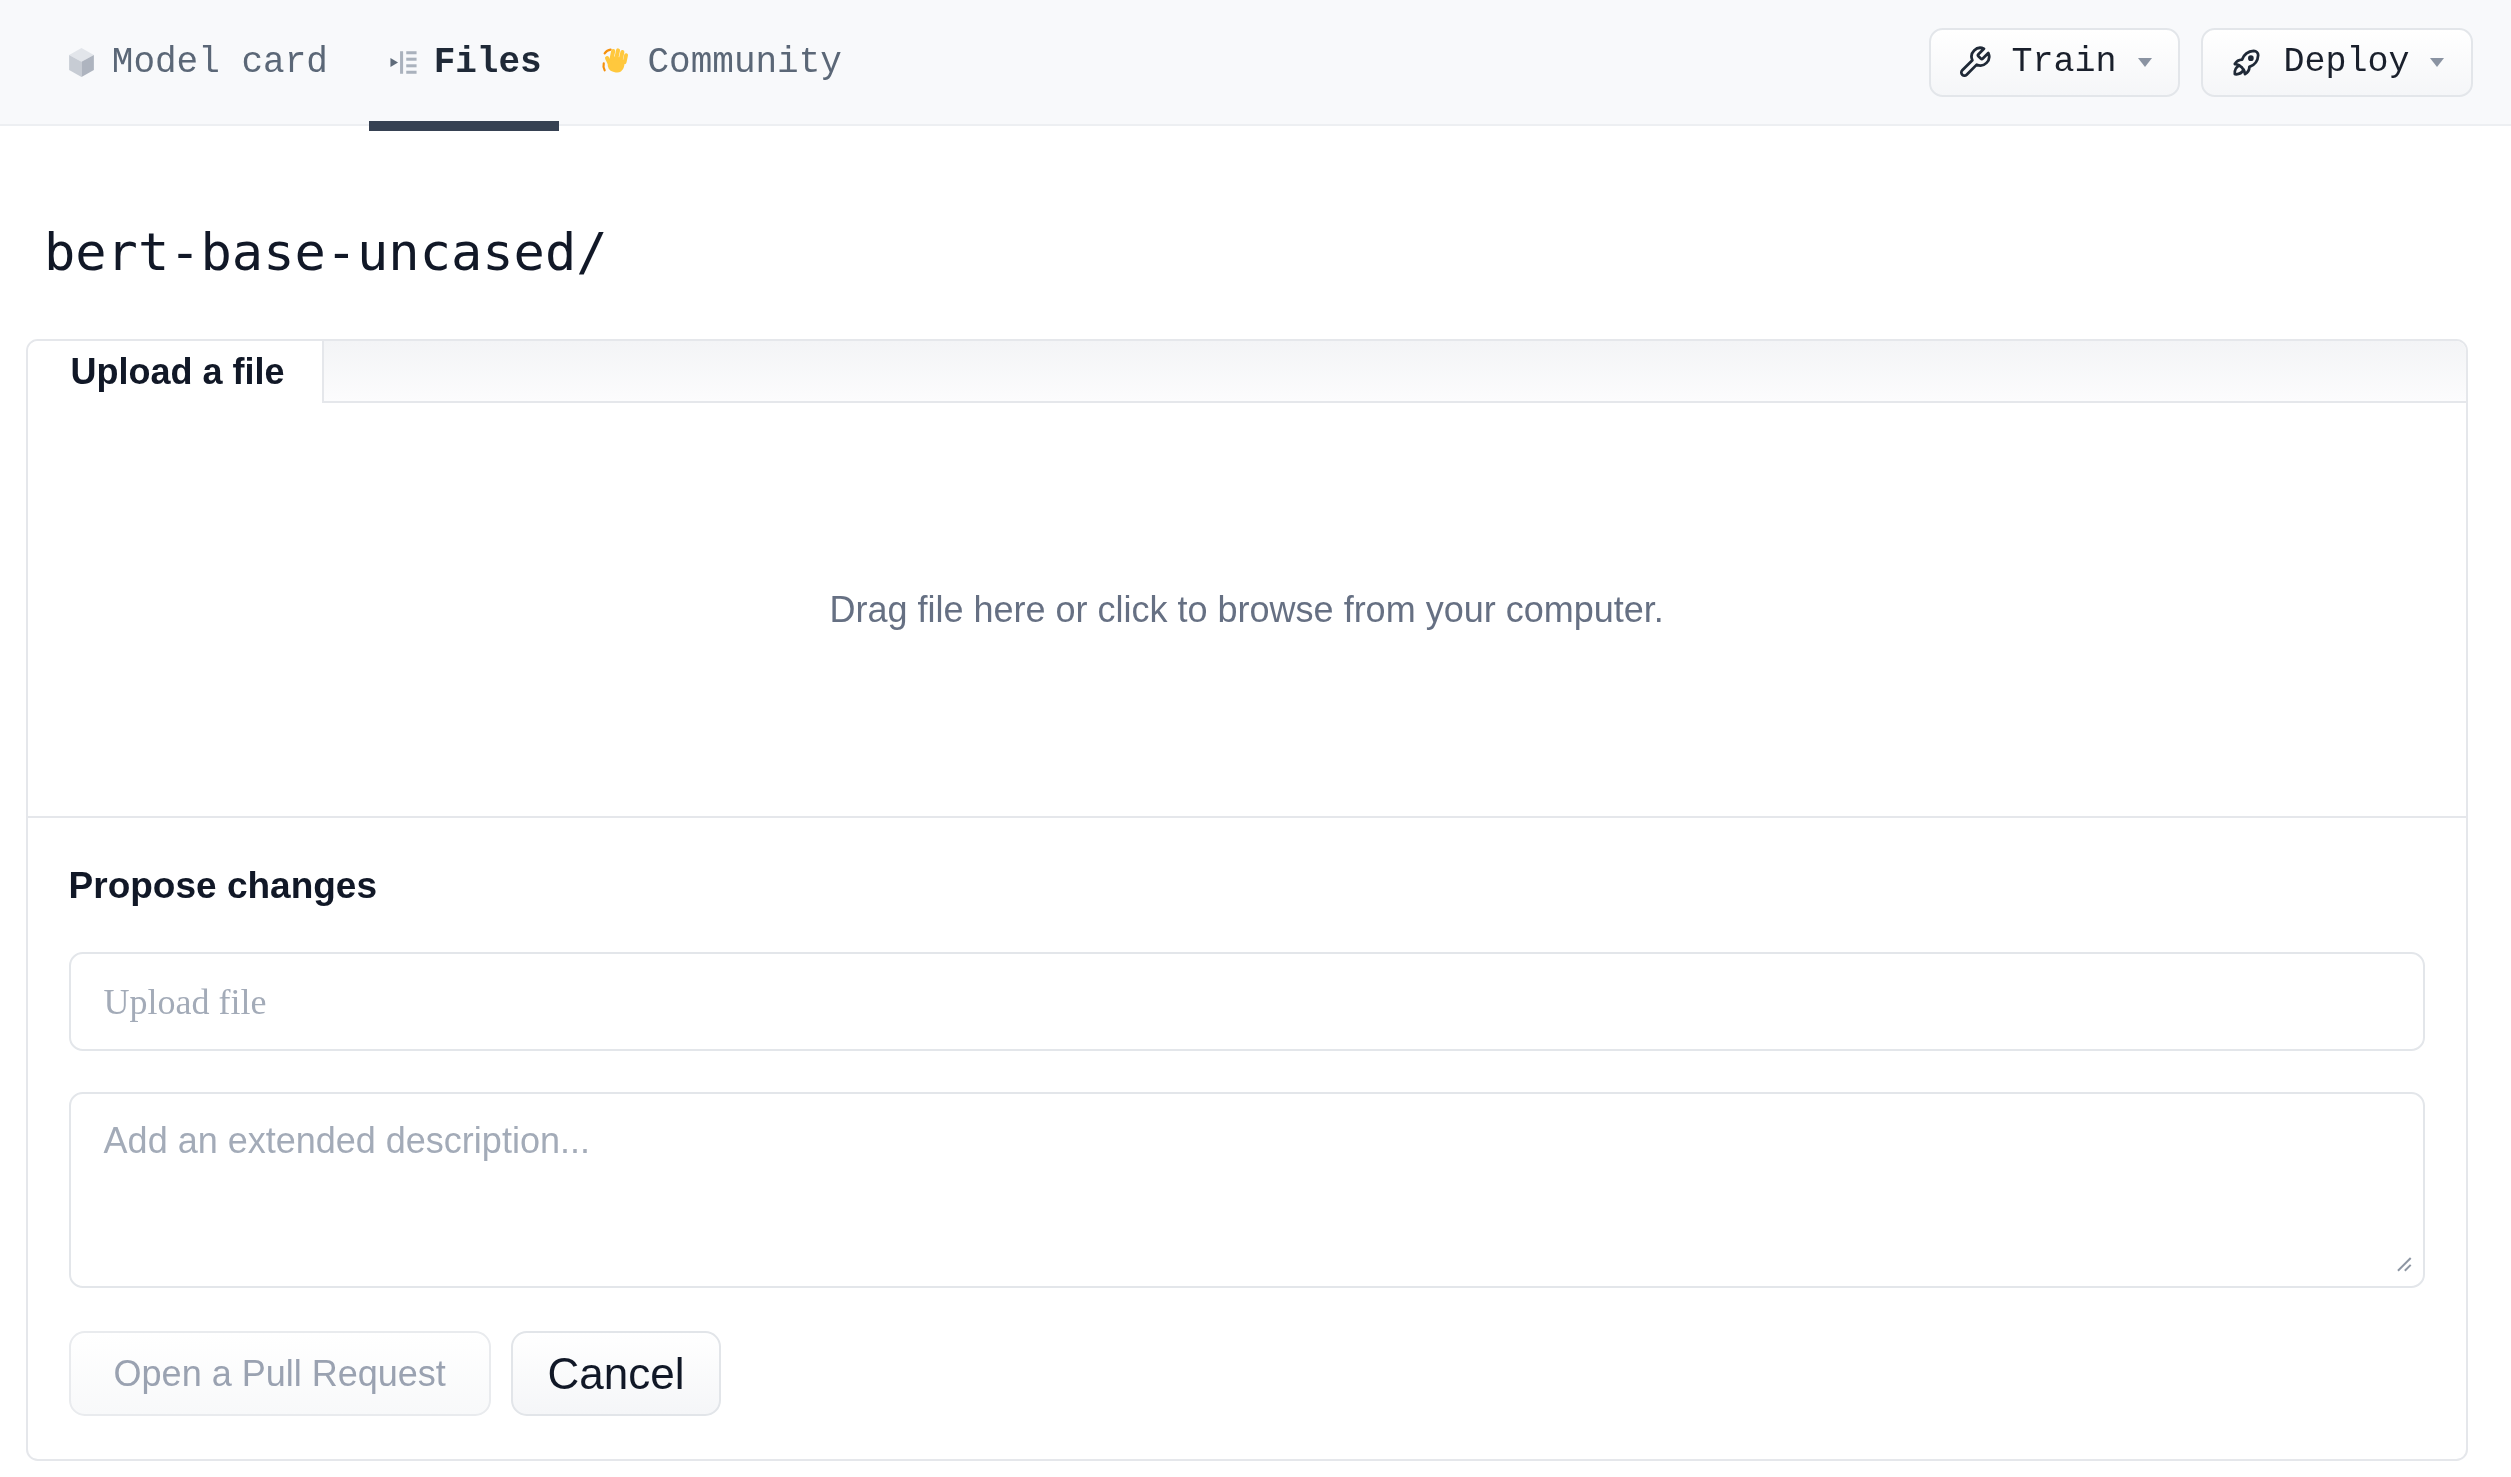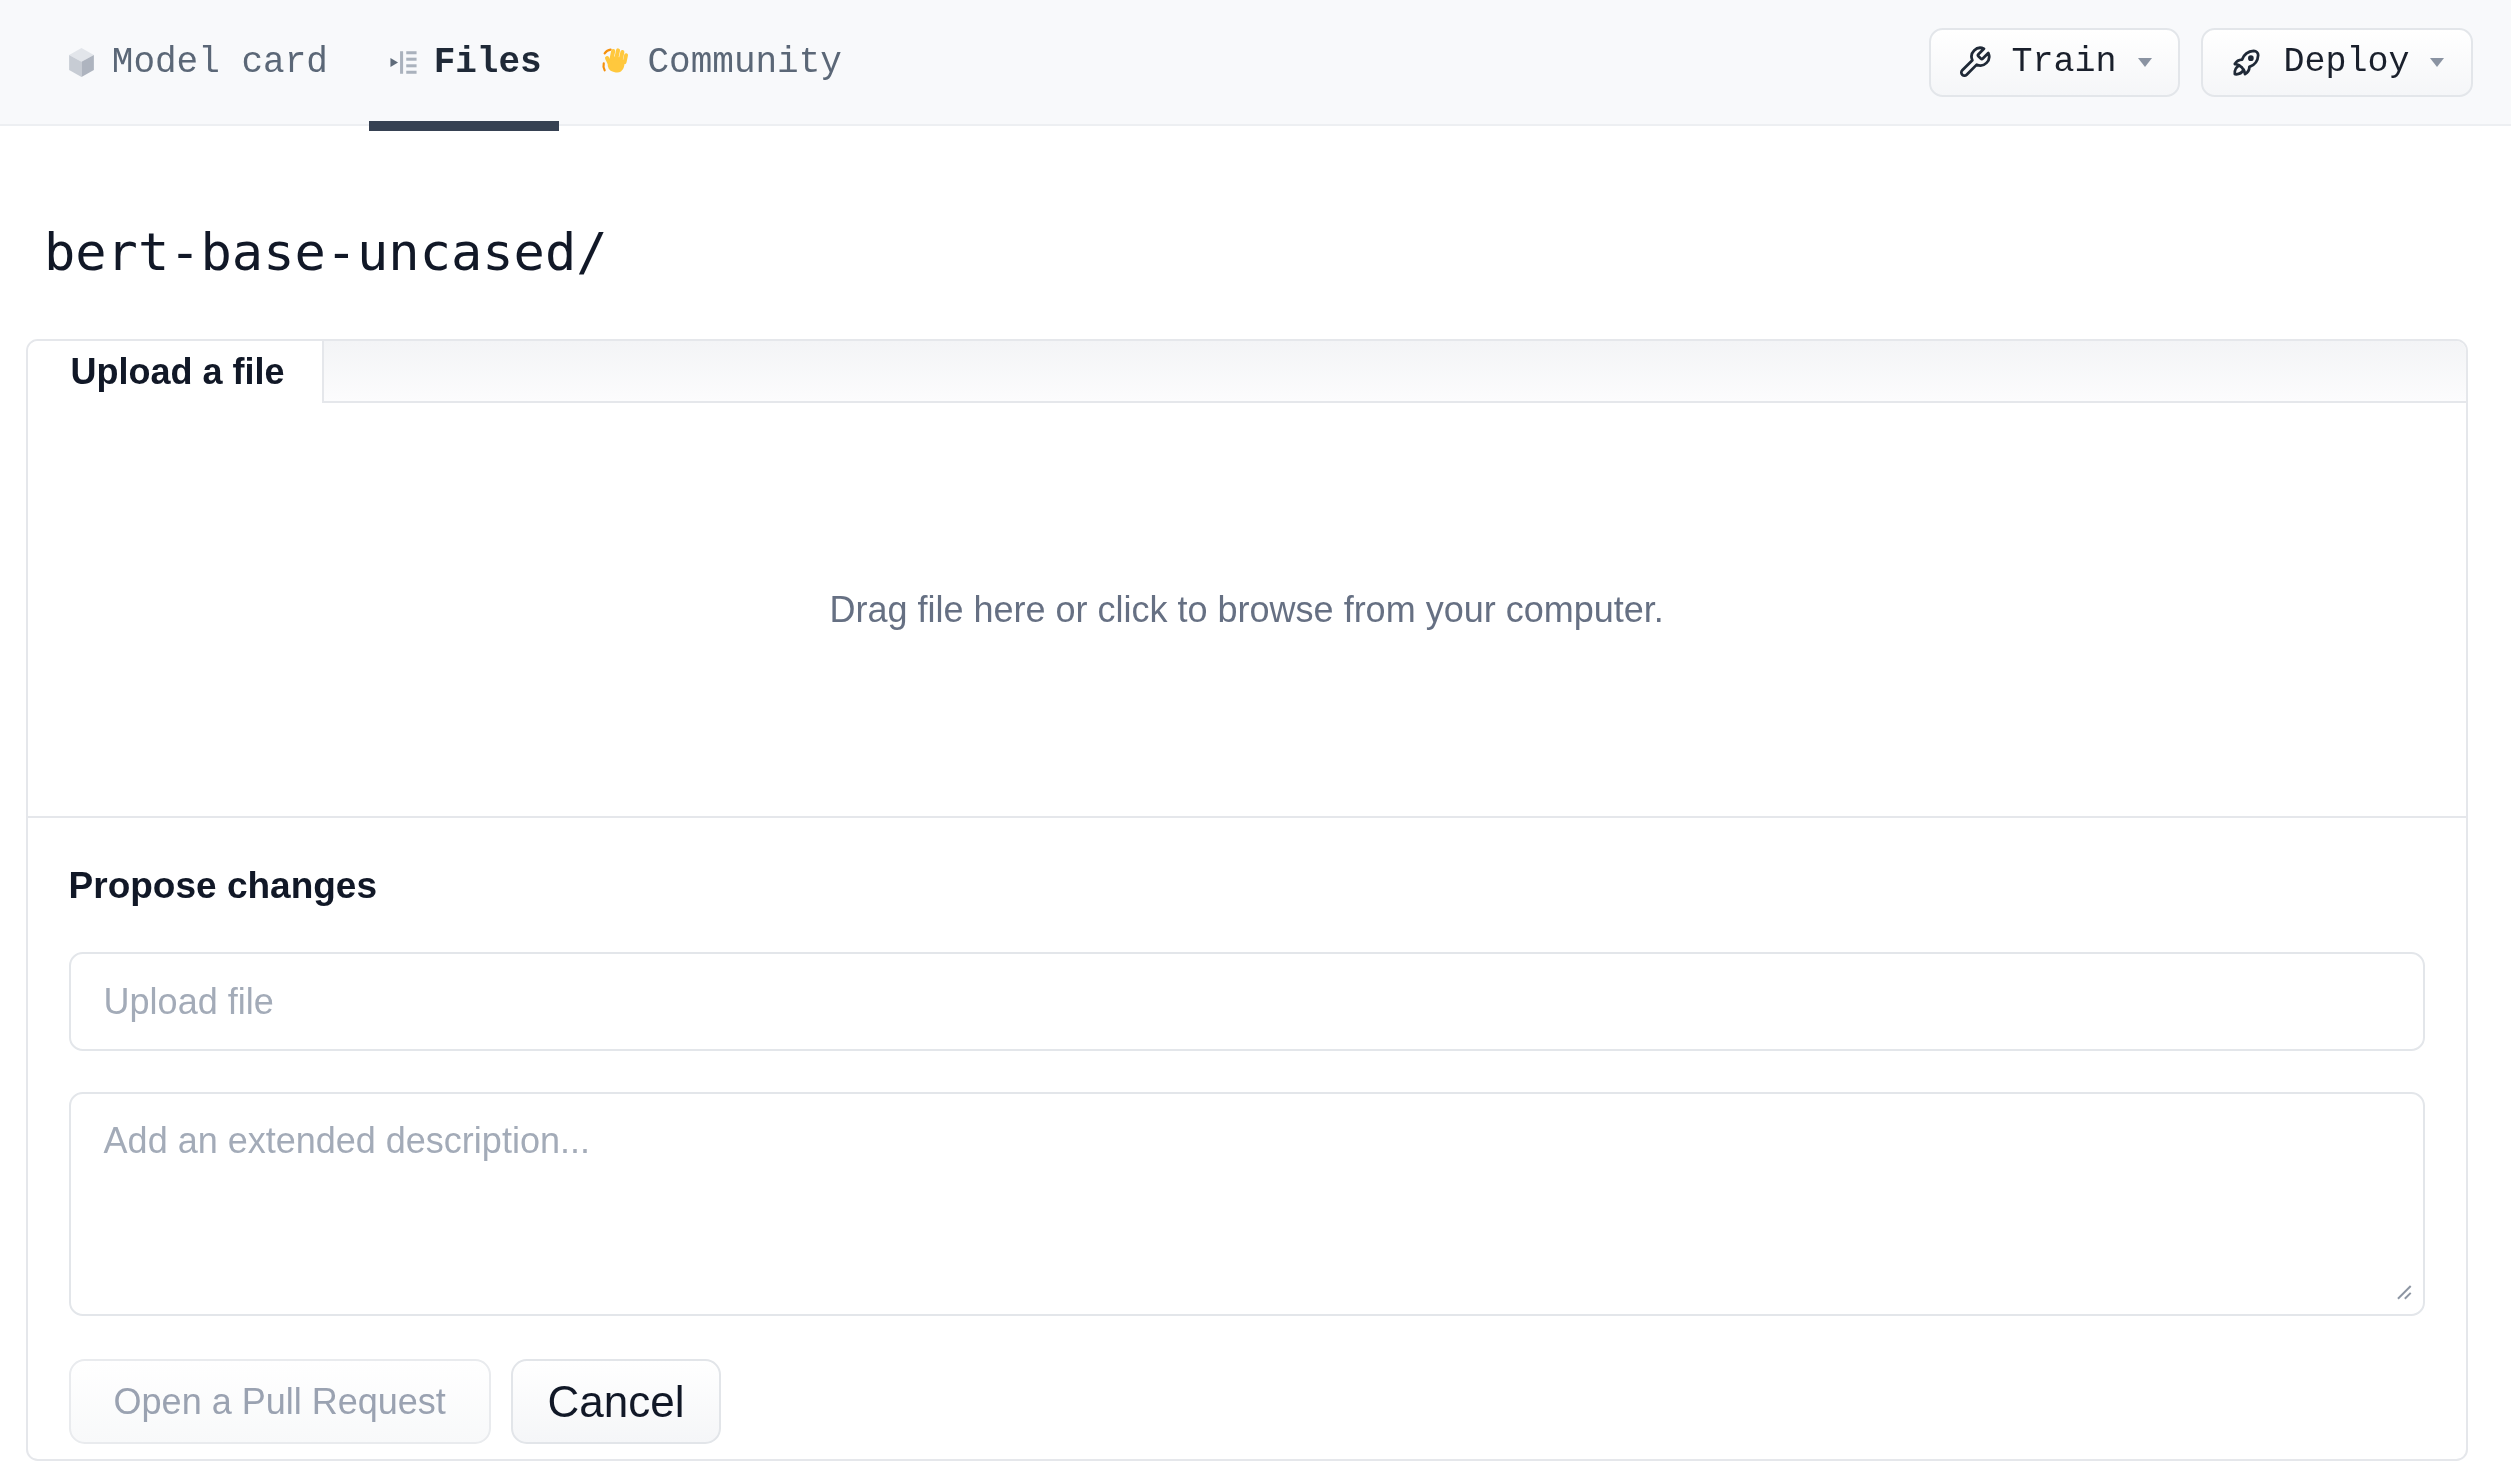--- a/index.html
+++ b/index.html
@@ -67,27 +67,27 @@
     border-bottom: 2px solid #e5e7eb; cursor: pointer;
   }
   .dropzone-text { font-size: 36px; color: #667083; }
 
   .propose { padding: 47px 41px 0 41px; flex: 1; }
   .propose-heading { font-size: 37px; font-weight: 700; color: #111827; margin-bottom: 45px; }
 
   .file-input {
     width: 100%; height: 99px; border: 2px solid #e3e6ea; border-radius: 13.8px;
     padding: 0 33px; font-size: 36px; color: #000000; outline: none;
-    font-family: Liberation Sans, sans-serif; background: #ffffff; display: block;
+    font-family: Liberation Serif, serif; background: #ffffff; display: block;
   }
   .file-input::placeholder { color: #a3abb8; }
 
   .textarea-wrap { position: relative; margin-top: 41px; }
   .desc-textarea {
-    width: 100%; height: 224px; border: 2px solid #e3e6ea; border-radius: 13.8px;
+    width: 100%; height: 196px; border: 2px solid #e3e6ea; border-radius: 13.8px;
     padding: 25.6px 33px; font-size: 36px; color: #8b5cf6; outline: none;
     font-family: inherit; background: #ffffff; resize: none; display: block;
   }
   .desc-textarea::placeholder { color: #a3abb8; }
   .resize-handle { position: absolute; right: 11.8px; bottom: 11.8px; pointer-events: none; }
 
   .form-actions { margin-top: 43px; display: flex; gap: 19.7px; }
   .pr-button {
     height: 85px; padding: 0 43px; font-size: 36px; color: #9aa2b1;
     background: linear-gradient(180deg, #ffffff 0%, #f8f9fa 100%);

